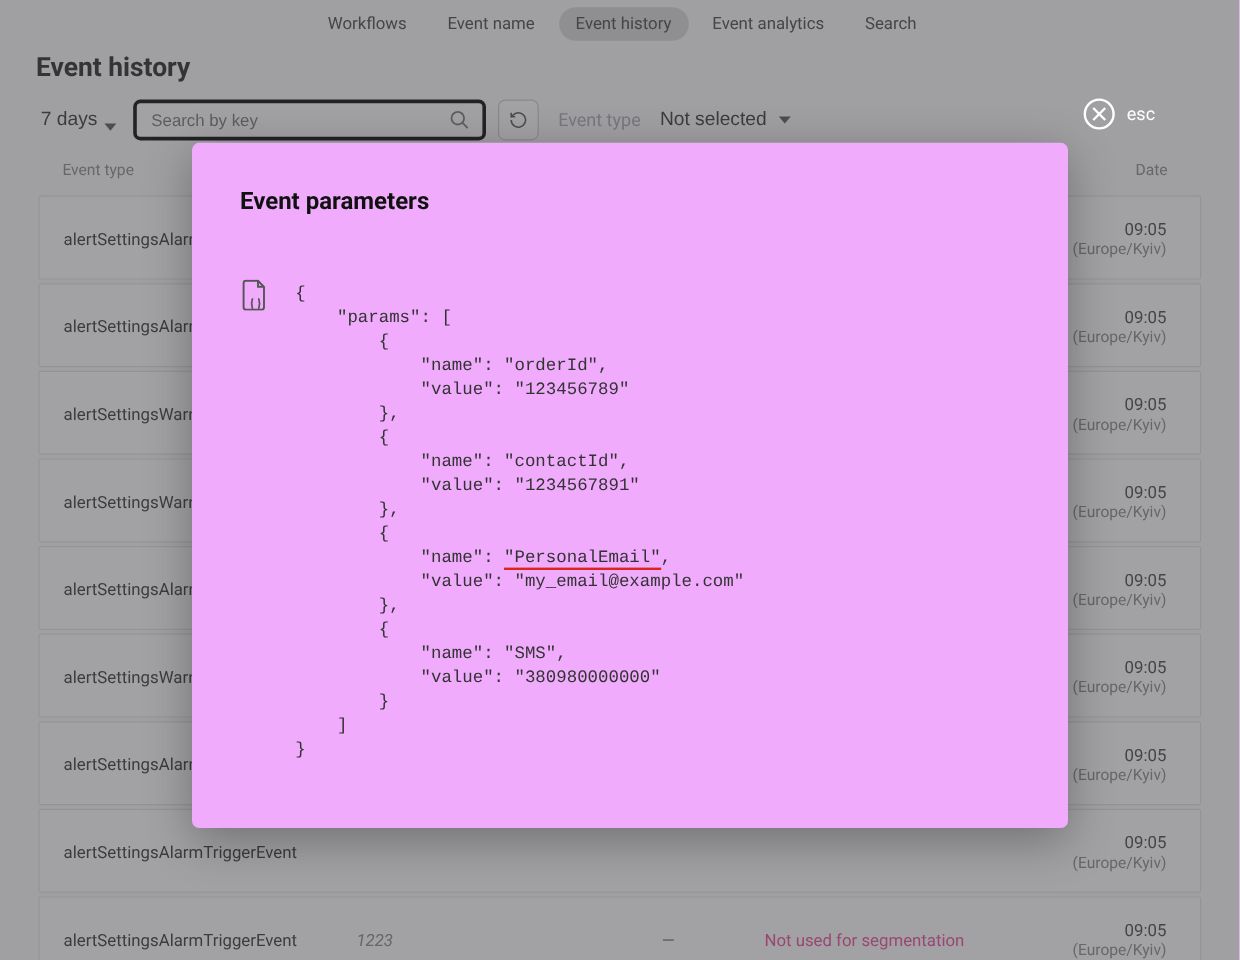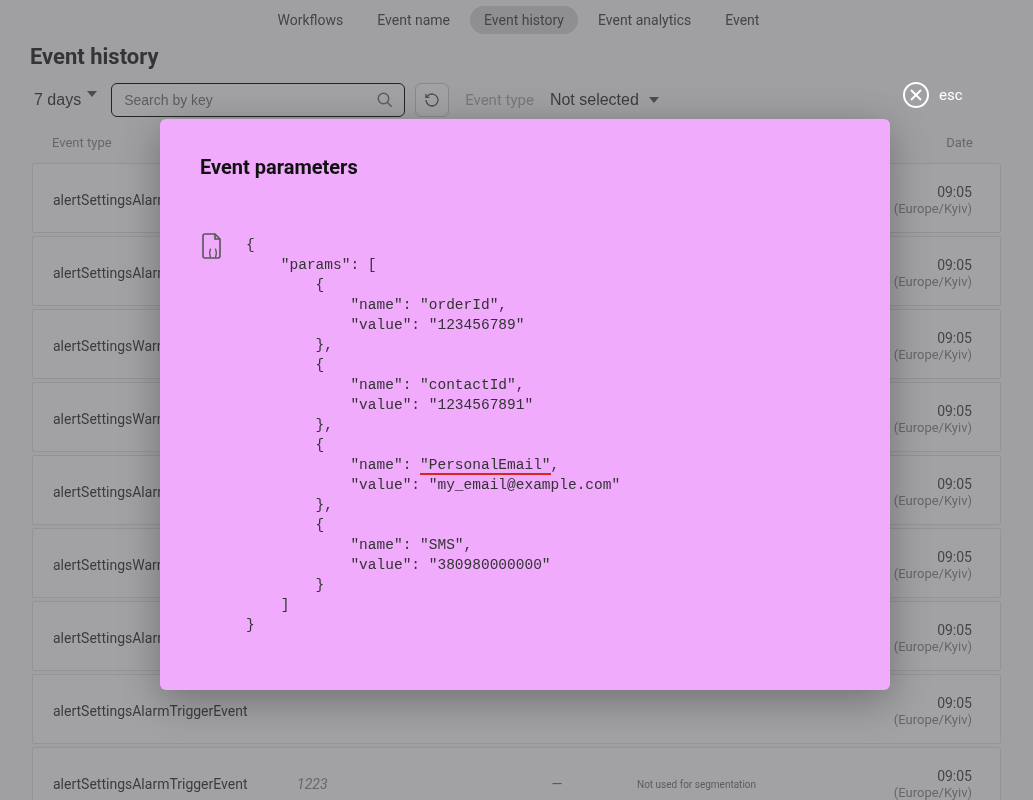--- a/index.html
+++ b/index.html
@@ -8,37 +8,37 @@
     width:1033px; height:800px;
     font-family:-apple-system,BlinkMacSystemFont,"Segoe UI",Roboto,Arial,sans-serif;
     color:#333; background:#fafafa; position:relative;
   }
   .topnav { display:flex; justify-content:center; padding:6px 0 0 4px; }
   .topnav-inner { display:flex; gap:6px; }
   .tab { padding:6px 14px; font-size:14px; color:#444; border-radius:16px; cursor:pointer; }
   .tab.active { background:#d8d8d8; }
   .page-title { font-size:22px; font-weight:700; color:#222; padding:10px 0 14px 30px; }
   .toolbar { display:flex; align-items:center; gap:10px; padding:0 0 18px 30px; }
-  .range-btn { display:flex; align-items:flex-start; gap:6px; font-size:16px; color:#333; cursor:pointer; padding:4px 4px; background:none; border:none; }
+  .range-btn { display:flex; align-items:flex-end; gap:6px; font-size:16px; color:#333; cursor:pointer; padding:4px 4px; background:none; border:none; }
   .chev-down { display:inline-block; width:0; height:0; border-left:5px solid transparent; border-right:5px solid transparent; border-top:6px solid #555; }
-  .searchbox { display:flex; align-items:center; width:294px; height:34px; border:1px solid #000000; border-radius:6px; background:#fff; padding:0 10px; }
+  .searchbox { display:flex; align-items:center; width:294px; height:34px; border:3px solid #000000; border-radius:6px; background:#fff; padding:0 10px; }
   .searchbox input { border:none; outline:none; flex:1; font-size:14px; background:transparent; }
   .searchbox .mag { width:18px; height:18px; }
   .sq-btn { width:34px; height:34px; border:1px solid #ccc; border-radius:6px; background:#fff; display:flex; align-items:center; justify-content:center; cursor:pointer; }
   .etlabel { font-size:15px; color:#a9a9b0; margin-left:6px; }
   .ns-btn { display:flex; align-items:center; gap:10px; font-size:16px; color:#333; cursor:pointer; padding:4px 6px; background:none; border:none; }
   .table { width:100%; }
   .thead { display:flex; font-size:13px; color:#888; padding:0 60px 10px 52px; }
   .th-evtype { flex:0 0 260px; }
   .th-date { margin-left:auto; text-align:right; }
   .row { display:flex; align-items:center; border:1px solid #e3e3e3; border-radius:2px; background:#fff; margin:3px 32px; padding:20px 28px 16px 20px; }
   .cell-type { flex:0 0 244px; font-size:14px; color:#333; white-space:nowrap; overflow:hidden; text-overflow:clip; }
   .cell-id { flex:0 0 180px; font-size:14px; color:#888; font-style:italic; }
   .cell-dash { flex:0 0 160px; font-size:14px; color:#666; text-align:center; }
-  .cell-seg { flex:1; font-size:10px; color:#737373; }
+  .cell-seg { flex:1; font-size:14px; color:#ec4899; }
   .cell-date { flex:0 0 110px; font-size:14px; color:#444; text-align:right; }
   .cell-date .tz { color:#888; font-size:13px; }
   
   .overlay { position:absolute; inset:0; background:rgba(70,70,75,0.5); }
   .modal { position:absolute; top:119px; left:160px; width:730px; height:571px; background:#f0abfc; border-radius:6px; box-shadow:0 10px 40px rgba(0,0,0,0.3); padding:36px 40px 40px 40px; }
   .modal-title { font-size:20px; font-weight:700; color:#111; }
   .json-block { display:flex; margin-top:56px; }
   .json-icon { width:24px; height:26px; flex:0 0 auto; margin-right:22px; margin-top:-2px; }
   pre.json { margin:0; font-family:"Menlo","Consolas","Courier New",monospace; font-size:14.5px; line-height:20px; color:#333; }
   .redund { border-bottom:2px solid #d9261c; padding-bottom:0px; }
@@ -49,21 +49,21 @@
 </style>
 </head>
 <body>
 
 <div class="topnav">
   <div class="topnav-inner">
     <div class="tab">Workflows</div>
     <div class="tab">Event name</div>
     <div class="tab active">Event history</div>
     <div class="tab">Event analytics</div>
-    <div class="tab">Event</div>
+    <div class="tab">Search</div>
   </div>
 </div>
 
 <div class="page-title">Event history</div>
 
 <div class="toolbar">
   <button class="range-btn">
     <span>7 days</span>
     <span class="chev-down"></span>
   </button>

